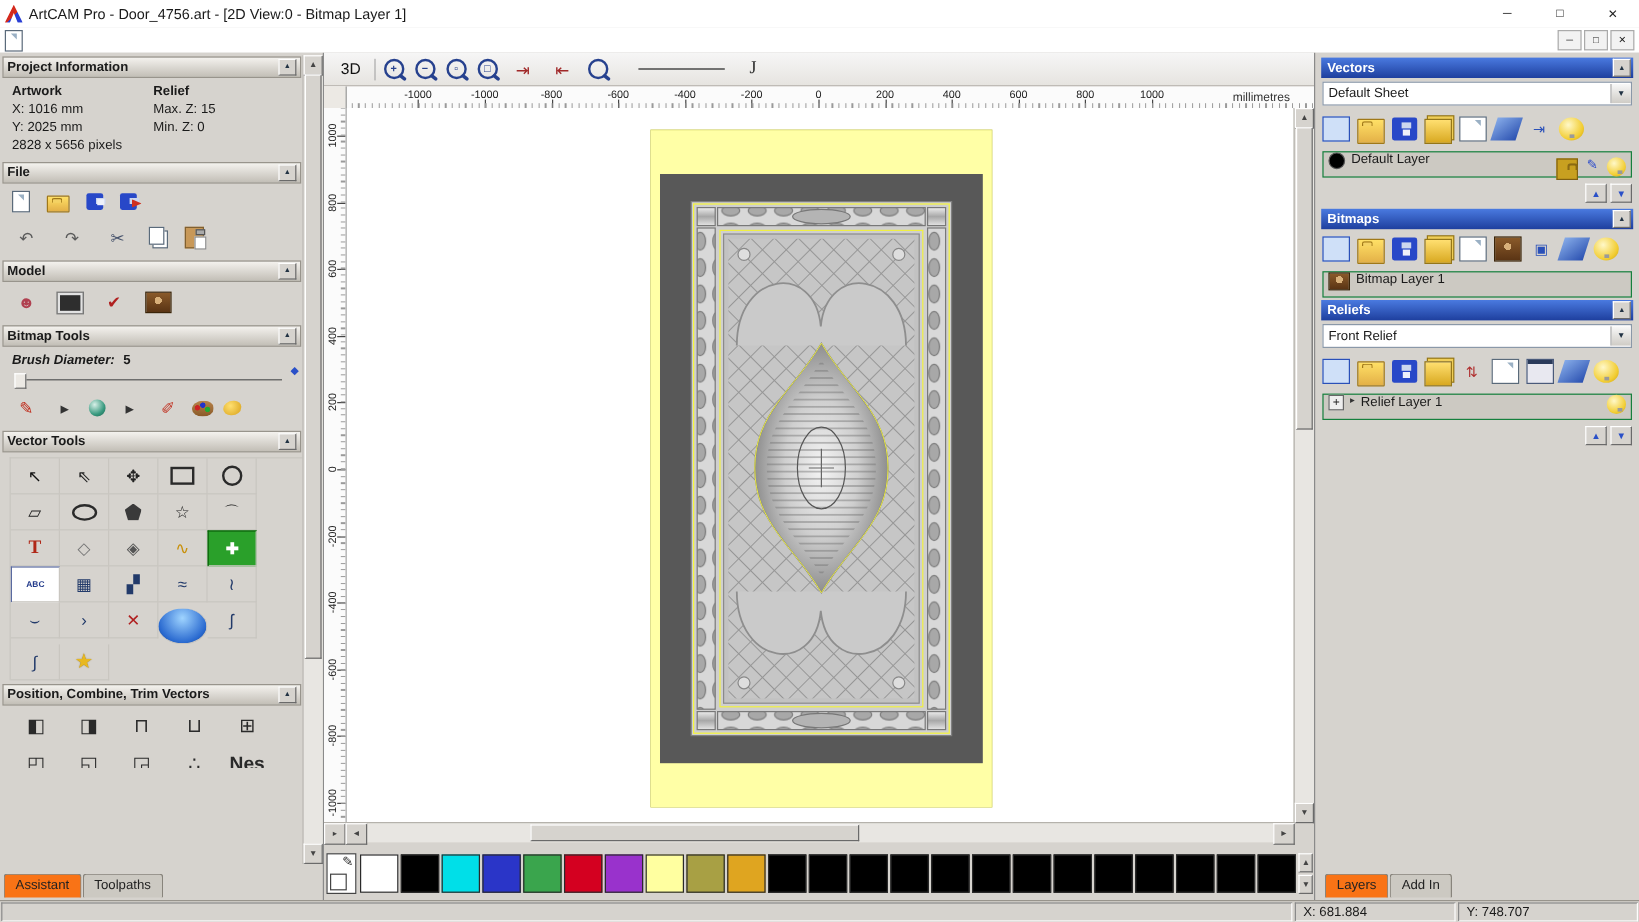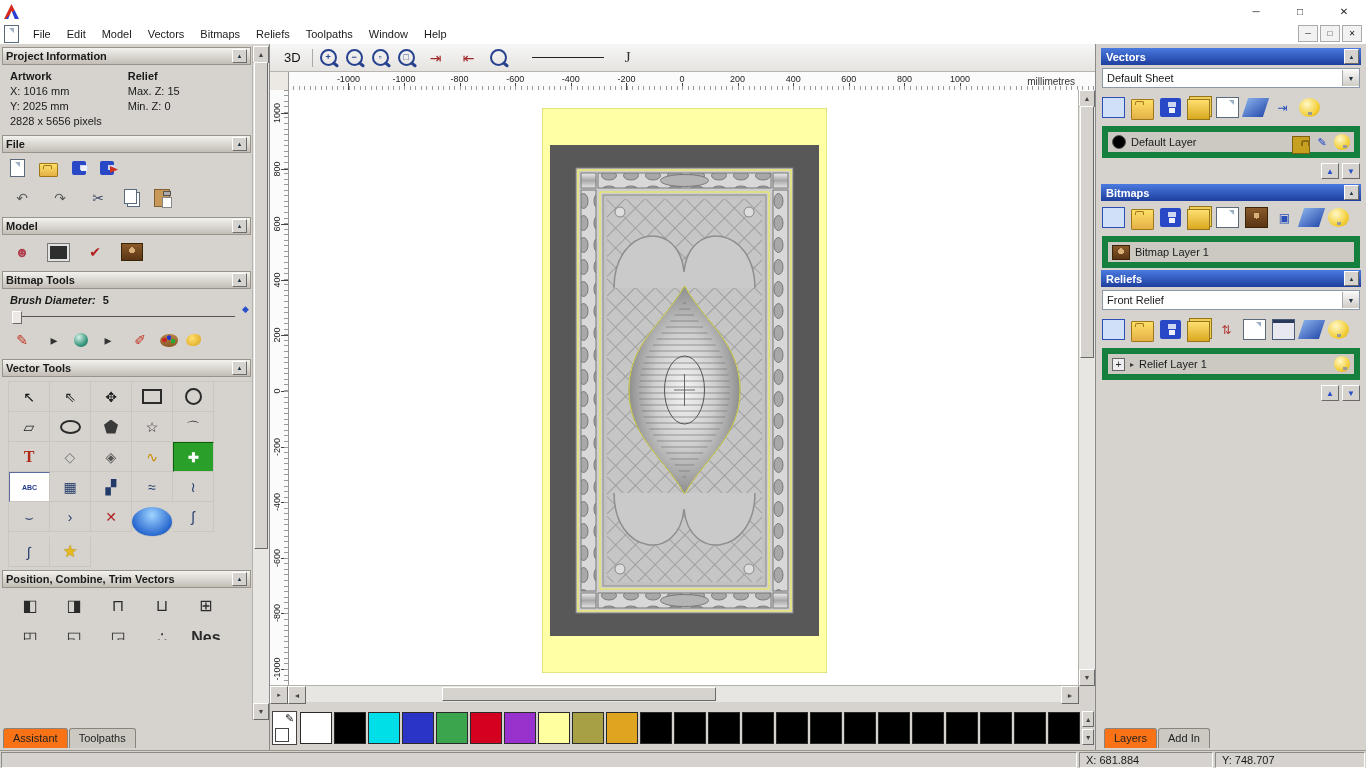--- a/index.html
+++ b/index.html
@@ -136,21 +136,21 @@
   #rightpanel{position:absolute;top:44px;right:0;width:271px;bottom:18px;background:#d6d3ce;border-left:1px solid #8a8a8a;padding:2px 5px;box-sizing:border-box}
   .rp-header{height:17px;background:linear-gradient(#4a7ae0,#1e3f9e);color:#fff;font-weight:bold;
              display:flex;align-items:center;justify-content:space-between;padding:0 2px 0 5px;margin-top:2px}
   .rp-header .hdr-btn{width:13px;height:13px}
   .dd{height:18px;background:#fff;border:1px solid #8a98a8;display:flex;align-items:center;justify-content:space-between;
       padding-left:4px;margin:3px 1px;cursor:pointer}
   .dd-btn{width:16px;height:16px;background:linear-gradient(#f8f8f8,#cfccc6);border-left:1px solid #aaa;font-size:7px;
           display:flex;align-items:center;justify-content:center;color:#234}
   .rp-icons{display:flex;gap:6px;padding:4px 1px;align-items:center}
   .rp-icons .ticon{width:21px;height:19px;font-size:12px}
-  .layer-row{height:20px;background:#ccc9c2;border:6px solid #15803d;display:flex;align-items:center;gap:5px;
+  .layer-row{height:20px;background:#ccc9c2;border:1px solid #15803d;display:flex;align-items:flex-start;gap:5px;
              padding:0 4px;margin:2px 1px;cursor:pointer}
   .chip{width:12px;height:12px;border-radius:50%;background:#000;border:1px solid #555;flex:none}
   .layer-icons{margin-left:auto;display:flex;gap:4px;align-items:center}
   .layer-icons .ticon{width:16px;height:16px;font-size:11px}
   .updown{display:flex;justify-content:flex-end;gap:3px;padding:3px 1px}
   .ud-btn{width:16px;height:14px;background:#d6d3ce;border:1px solid;border-color:#fff #6a6a6a #6a6a6a #fff;
           color:#2a50c8;font-size:8px;display:flex;align-items:center;justify-content:center;cursor:pointer}
   .plusbox{width:11px;height:11px;border:1px solid #666;background:#eee;font-size:10px;display:flex;align-items:center;justify-content:center;color:#222}
   .expander{font-size:8px;color:#333}
   #rp-tabs{position:absolute;bottom:2px;left:8px;display:flex}
@@ -160,30 +160,30 @@
   .sb-cell{border:1px solid;border-color:#8a8a8a #fdfdfd #fdfdfd #8a8a8a;display:flex;align-items:center;padding:0 6px;height:14px}
   .sb-left{flex:1}
   .sb-x{width:120px}
   .sb-y{width:136px}
 </style>
 </head>
 <body>
 
 <div id="titlebar">
   <span class="app-logo"></span>
+  <span>ArtCAM Pro - Door_4756.art - [2D View:0 - Bitmap Layer 1]</span>
   <div class="win-controls">
     <span class="win-btn">─</span>
     <span class="win-btn">□</span>
     <span class="win-btn">✕</span>
   </div>
 </div>
 
 <div id="menubar">
   <span class="ticon i-page" style="width:13px;height:16px;margin-right:6px"></span>
-  <span><span class="menu-item">File</span><span class="menu-item">Edit</span><span class="menu-item">Model</span><span class="menu-item">Vectors</span><span class="menu-item">Bitmaps</span><span class="menu-item">Reliefs</span><span class="menu-item">Toolpaths</span><span class="menu-item">Window</span><span class="menu-item">Help</span></span>
   <div class="mdi-controls">
     <span class="mdi-btn">─</span>
     <span class="mdi-btn">□</span>
     <span class="mdi-btn">✕</span>
   </div>
 </div>
 
 <div id="assistant">
   <div id="assistant-content">
     <div class="lp-header">

